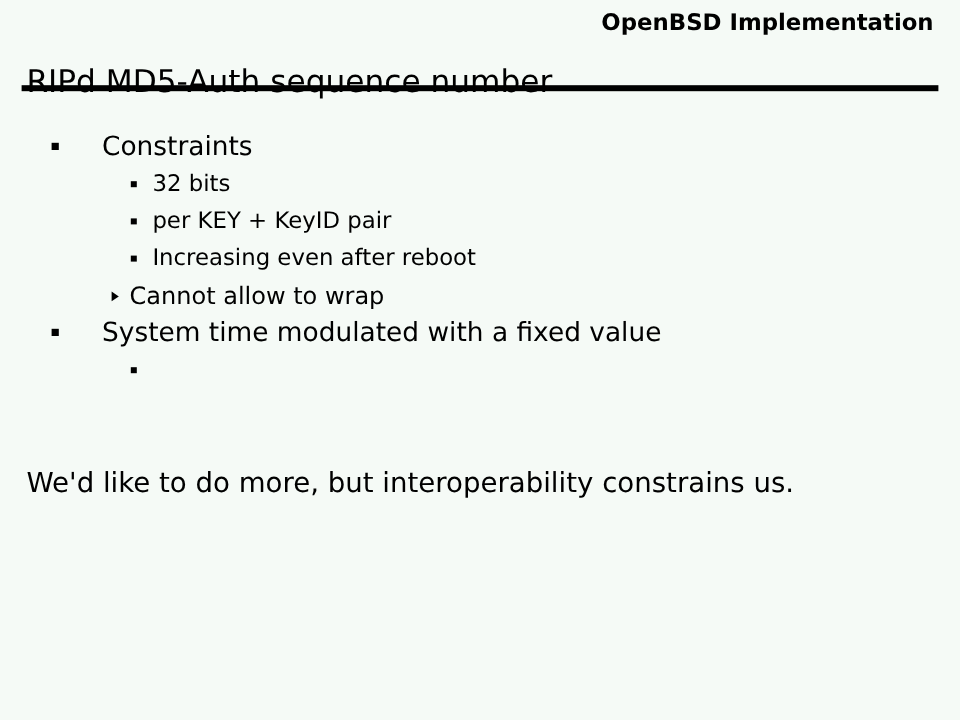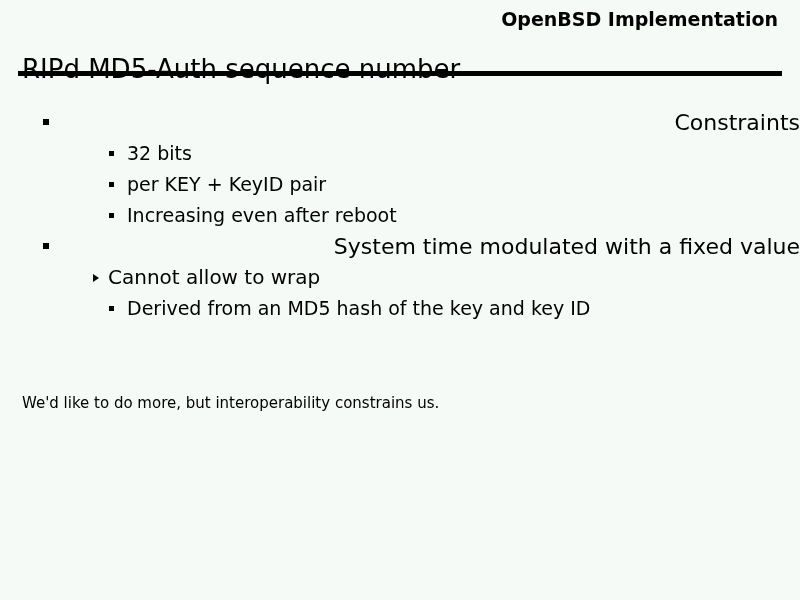--- a/index.html
+++ b/index.html
@@ -69,21 +69,21 @@
     white-space: nowrap;
   }
 
   .bullet-line .marker {
     position: absolute;
     top: 0;
     display: block;
   }
 
   
-  .lvl1 { padding-left: 85px; font-size: 22px; text-align: right; }
+  .lvl1 { padding-left: 85px; font-size: 22px; }
   .lvl1 .marker {
     left: 43px;
     top: 12px;
     width: 6px;
     height: 6px;
     background: #000;
   }
 
   
   .lvl2 { padding-left: 88px; font-size: 19px; margin-left: 39px; }
@@ -104,21 +104,21 @@
     height: 0;
     border-left: 6px solid #000;
     border-top: 4px solid transparent;
     border-bottom: 4px solid transparent;
   }
 
   .closing-note {
     position: absolute;
     top: 388px;
     left: 22px;
-    font-size: 15px;
+    font-size: 23px;
     line-height: 31px;
     white-space: nowrap;
   }
 </style>
 </head>
 <body>
 
 <div class="slide">
 
   <div class="slide-header">OpenBSD Implementation</div>
@@ -143,32 +143,31 @@
       <span class="marker"></span>
       <span>per KEY + KeyID pair</span>
     </div>
 
     <div class="bullet-line lvl2">
       <span class="marker"></span>
       <span>Increasing even after reboot</span>
     </div>
 
 
+    <div class="bullet-line lvl3">
+      <span class="marker"></span>
+      <span>Cannot allow to wrap</span>
+    </div>
+
     <div class="bullet-line lvl1">
       <span class="marker"></span>
       <span>System time modulated with a fixed value</span>
     </div>
 
-    <div class="bullet-line lvl3">
-      <span class="marker"></span>
-      <span>Cannot allow to wrap</span>
-    </div>
-
     <div class="bullet-line lvl2">
       <span class="marker"></span>
-      <span>Derived from an MD5 hash of the key and key ID</span>
     </div>
 
   </div>
 
   <div class="closing-note">We'd like to do more, but interoperability constrains us.</div>
 
 </div>
 
 </body></html>

